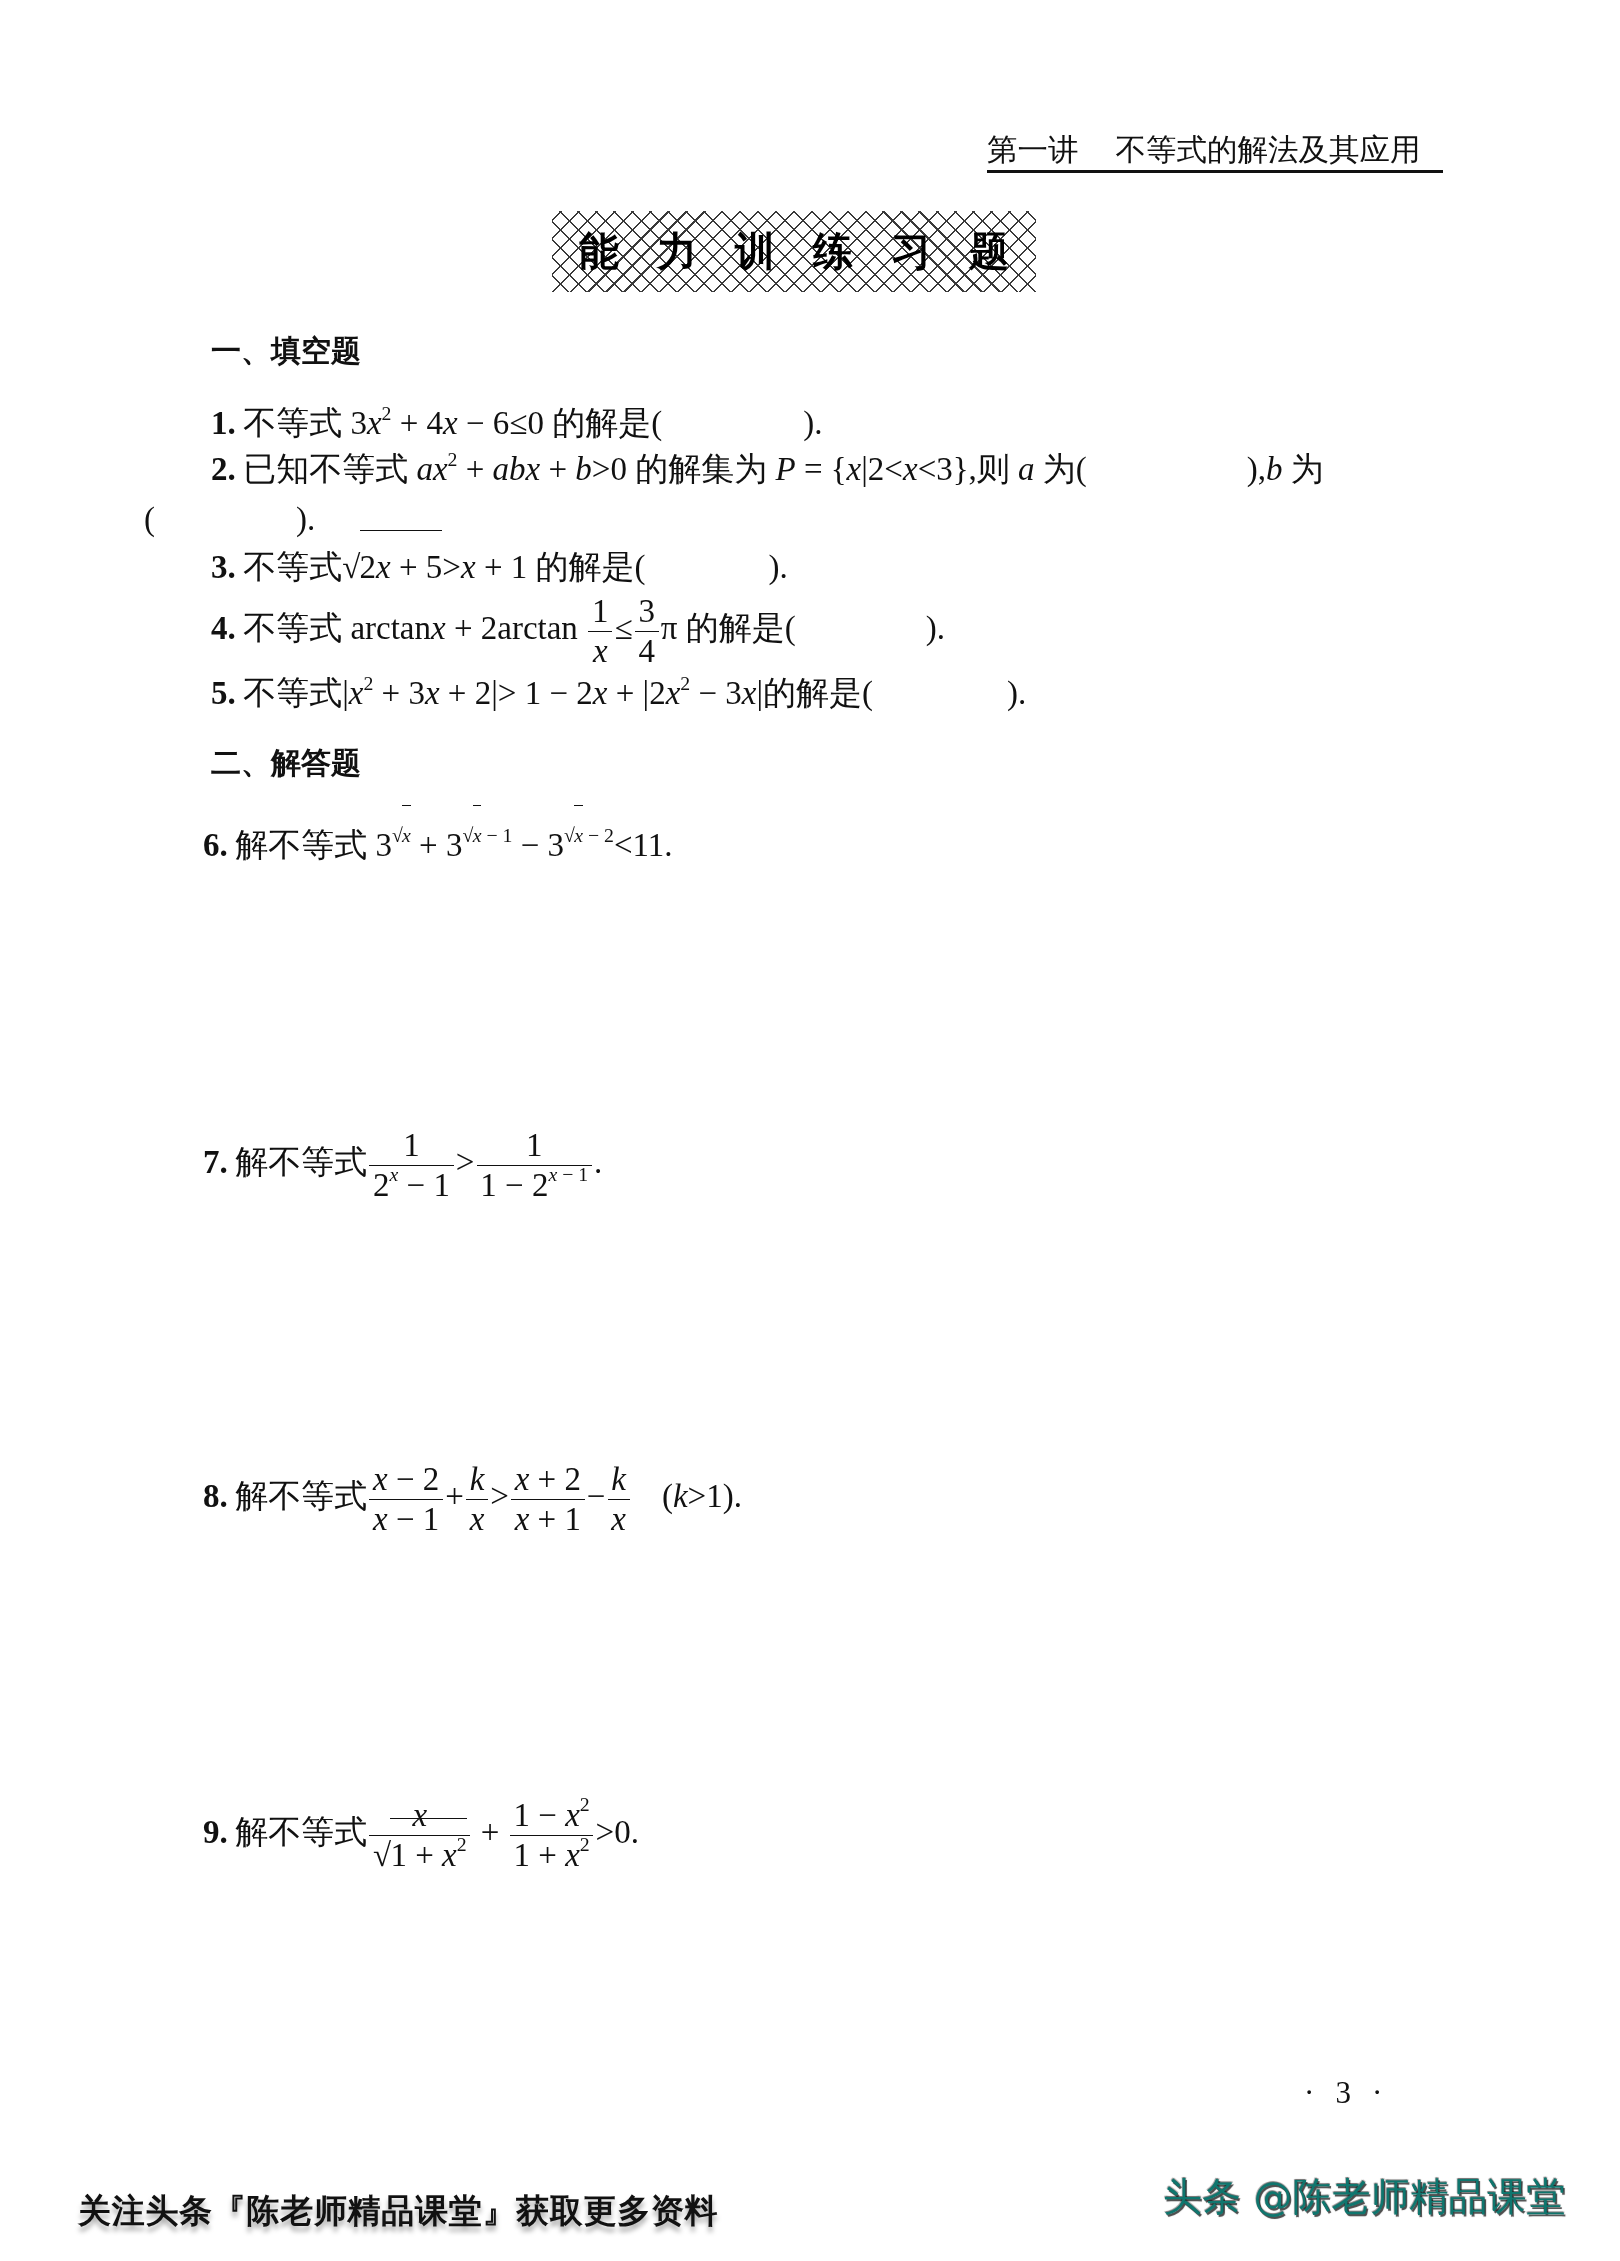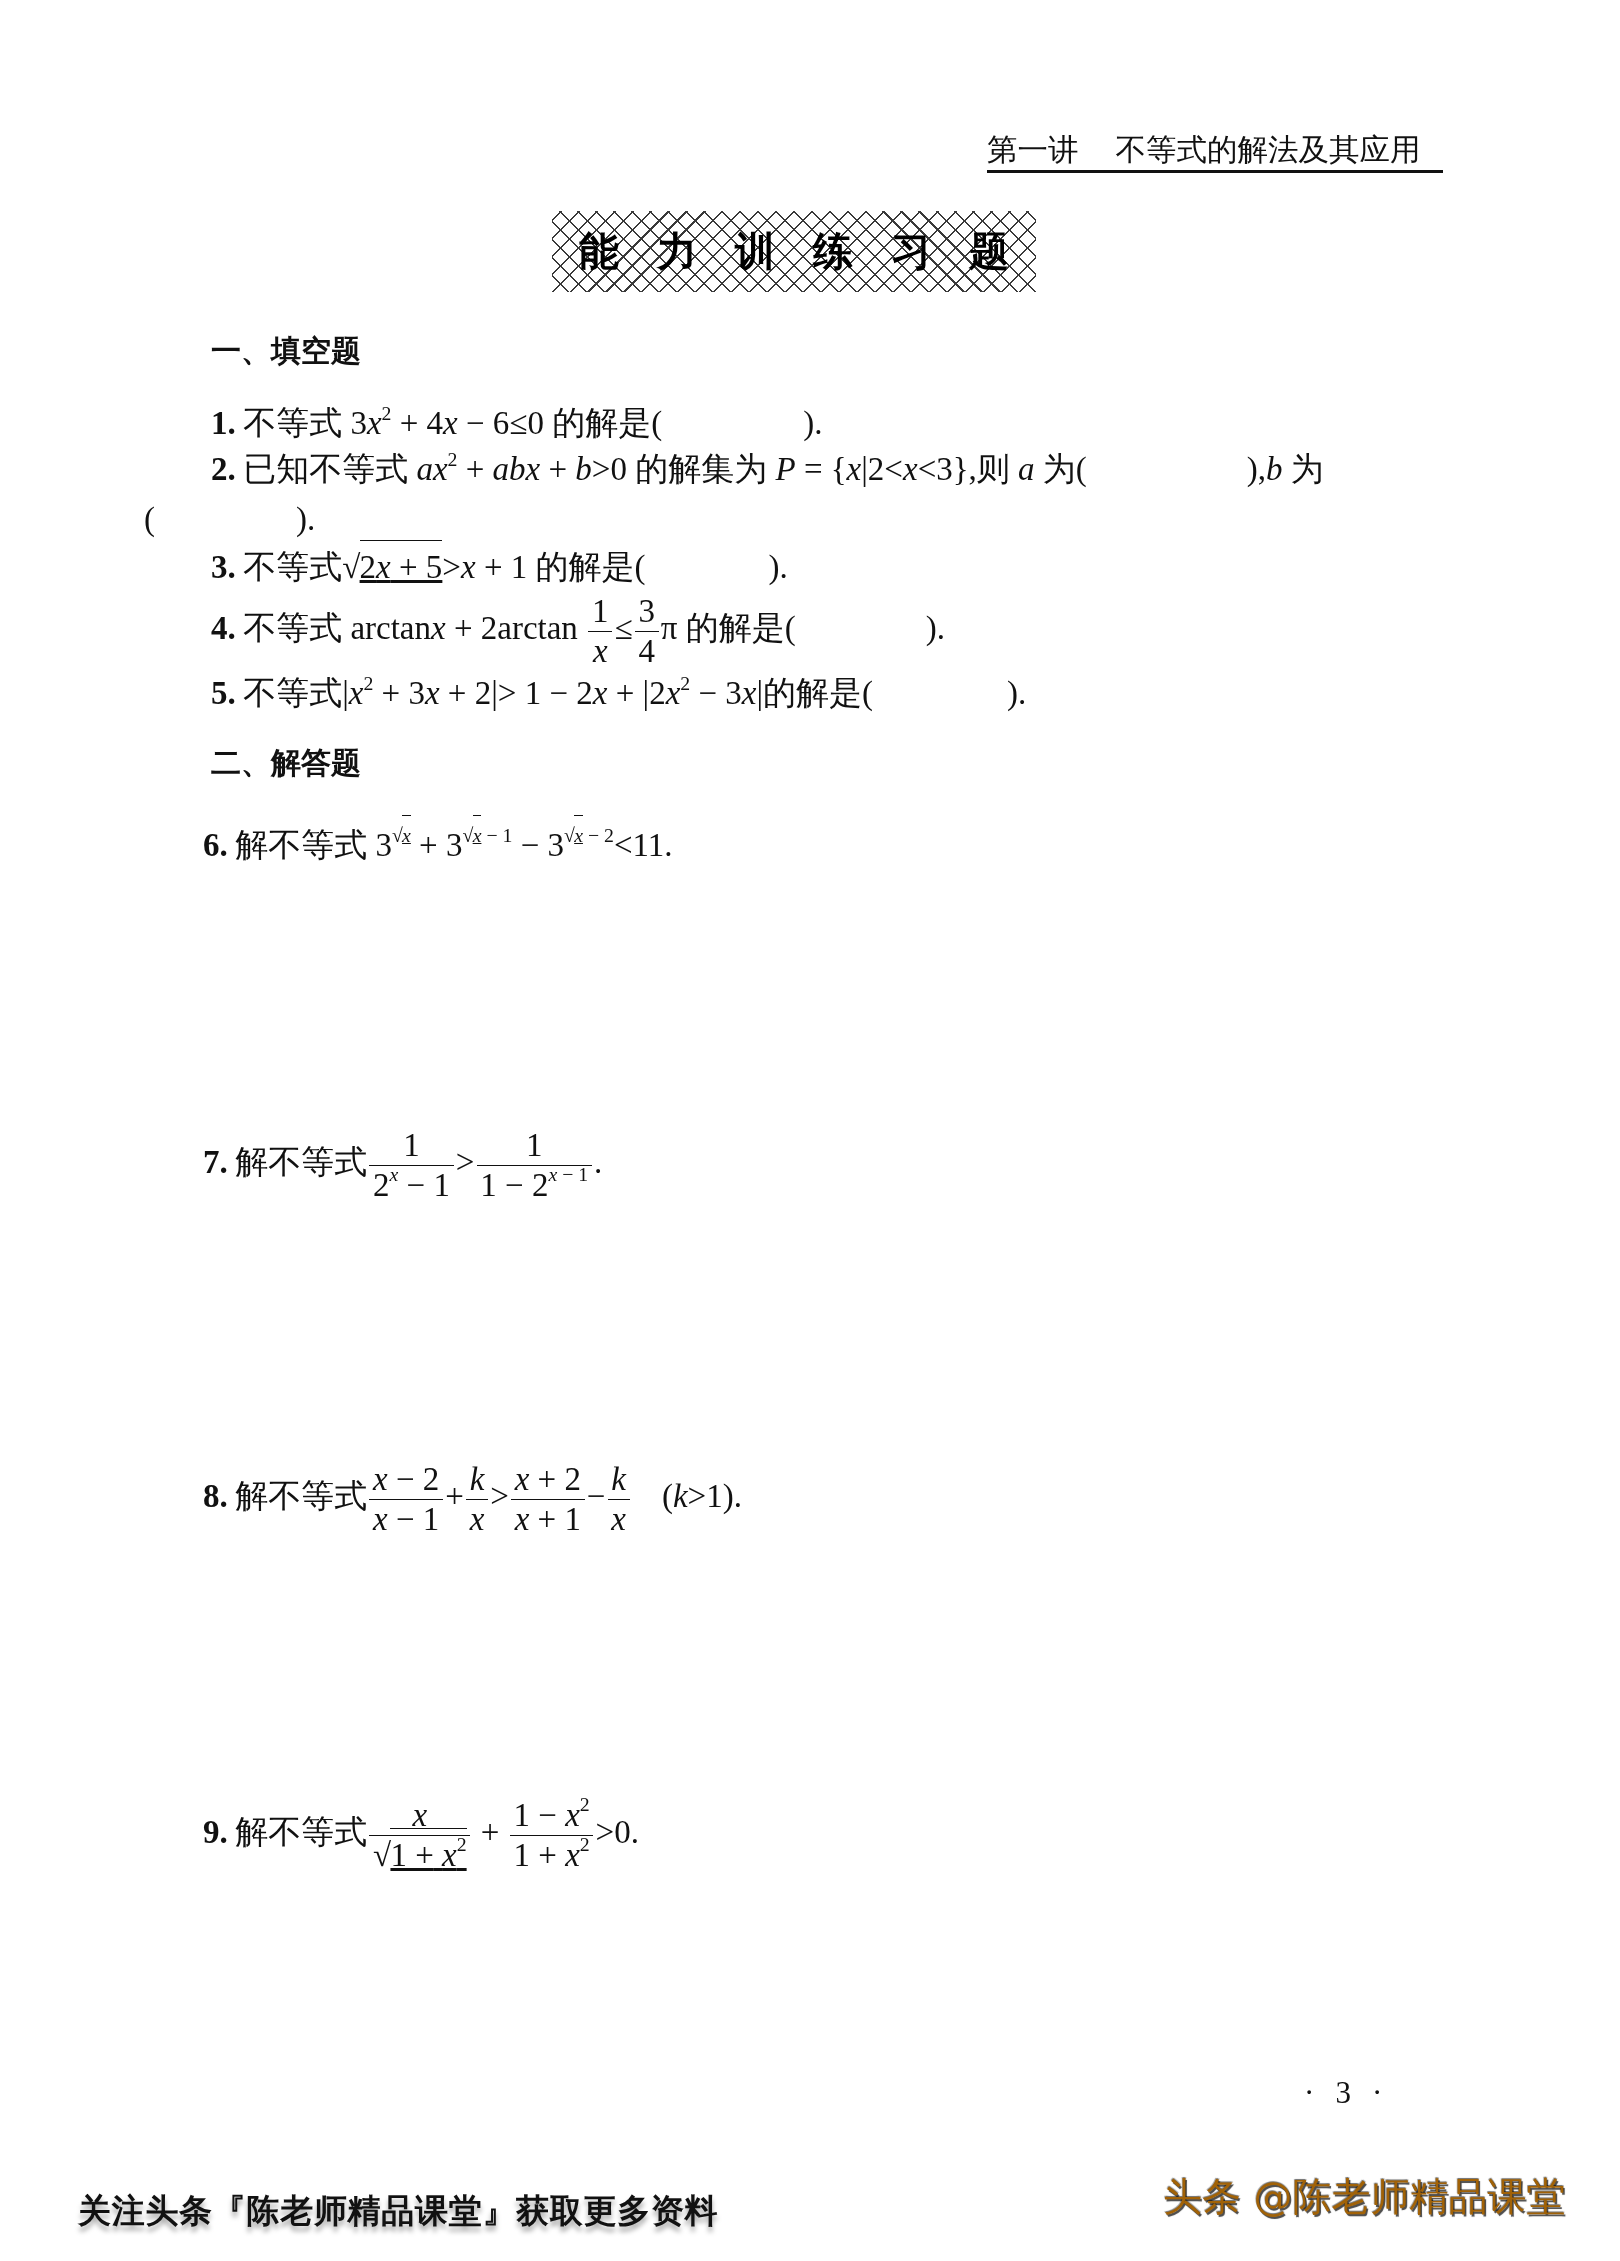--- a/index.html
+++ b/index.html
@@ -53,35 +53,35 @@
   i { font-style: italic; }
   .sup { font-size: 0.6em; position: relative; top: -0.75em; line-height: 0; }
   .blank { display: inline-block; }
   .frac {
     display: inline-block; vertical-align: middle; text-align: center;
     line-height: 1.05; margin: 0 2.2px;
   }
   .frac .n { display: block; border-bottom: 1.5px solid #111; padding: 0 3.7px 2.2px; }
   .frac .d { display: block; padding: 2.2px 3.7px 0; }
   .radical { margin-right: -0.7px; }
-  .rad { border-top: 1.5px solid #111; padding-top: 8px; text-decoration: underline; }
+  .rad { border-top: 1.5px solid #111; padding-top: 18px; }
   .gap-k { margin-left: 30px; }
 
   
   .pagenum { left: 1304px; top: 2076px; font-size: 31px; line-height: 34px; word-spacing: 13.4px; white-space: nowrap; }
   .promo {
     left: 78px; top: 2191px; white-space: nowrap;
     font-family: "DejaVu Sans", "Liberation Sans", sans-serif;
     font-weight: bold; font-size: 33px; line-height: 39px; letter-spacing: 0.7px;
     text-shadow: 0 4.5px 5.2px rgba(0,0,0,0.35);
   }
   .watermark {
     left: 1163px; top: 2174px; white-space: nowrap;
     font-family: "DejaVu Sans", "Liberation Sans", sans-serif;
-    font-size: 39px; line-height: 45px; color: #a16207;
+    font-size: 39px; line-height: 45px; color: #0f766e;
     text-shadow: 1.5px 1.5px 0.7px rgba(0,0,0,0.7), -0.7px -0.7px 0.7px rgba(0,0,0,0.35), 0.7px -0.7px 0.7px rgba(0,0,0,0.3);
   }
 </style>
 </head>
 <body>
 
 <div class="abs header">
   <span class="chapter">第一讲</span><span>不等式的解法及其应用</span>
 </div>
 

